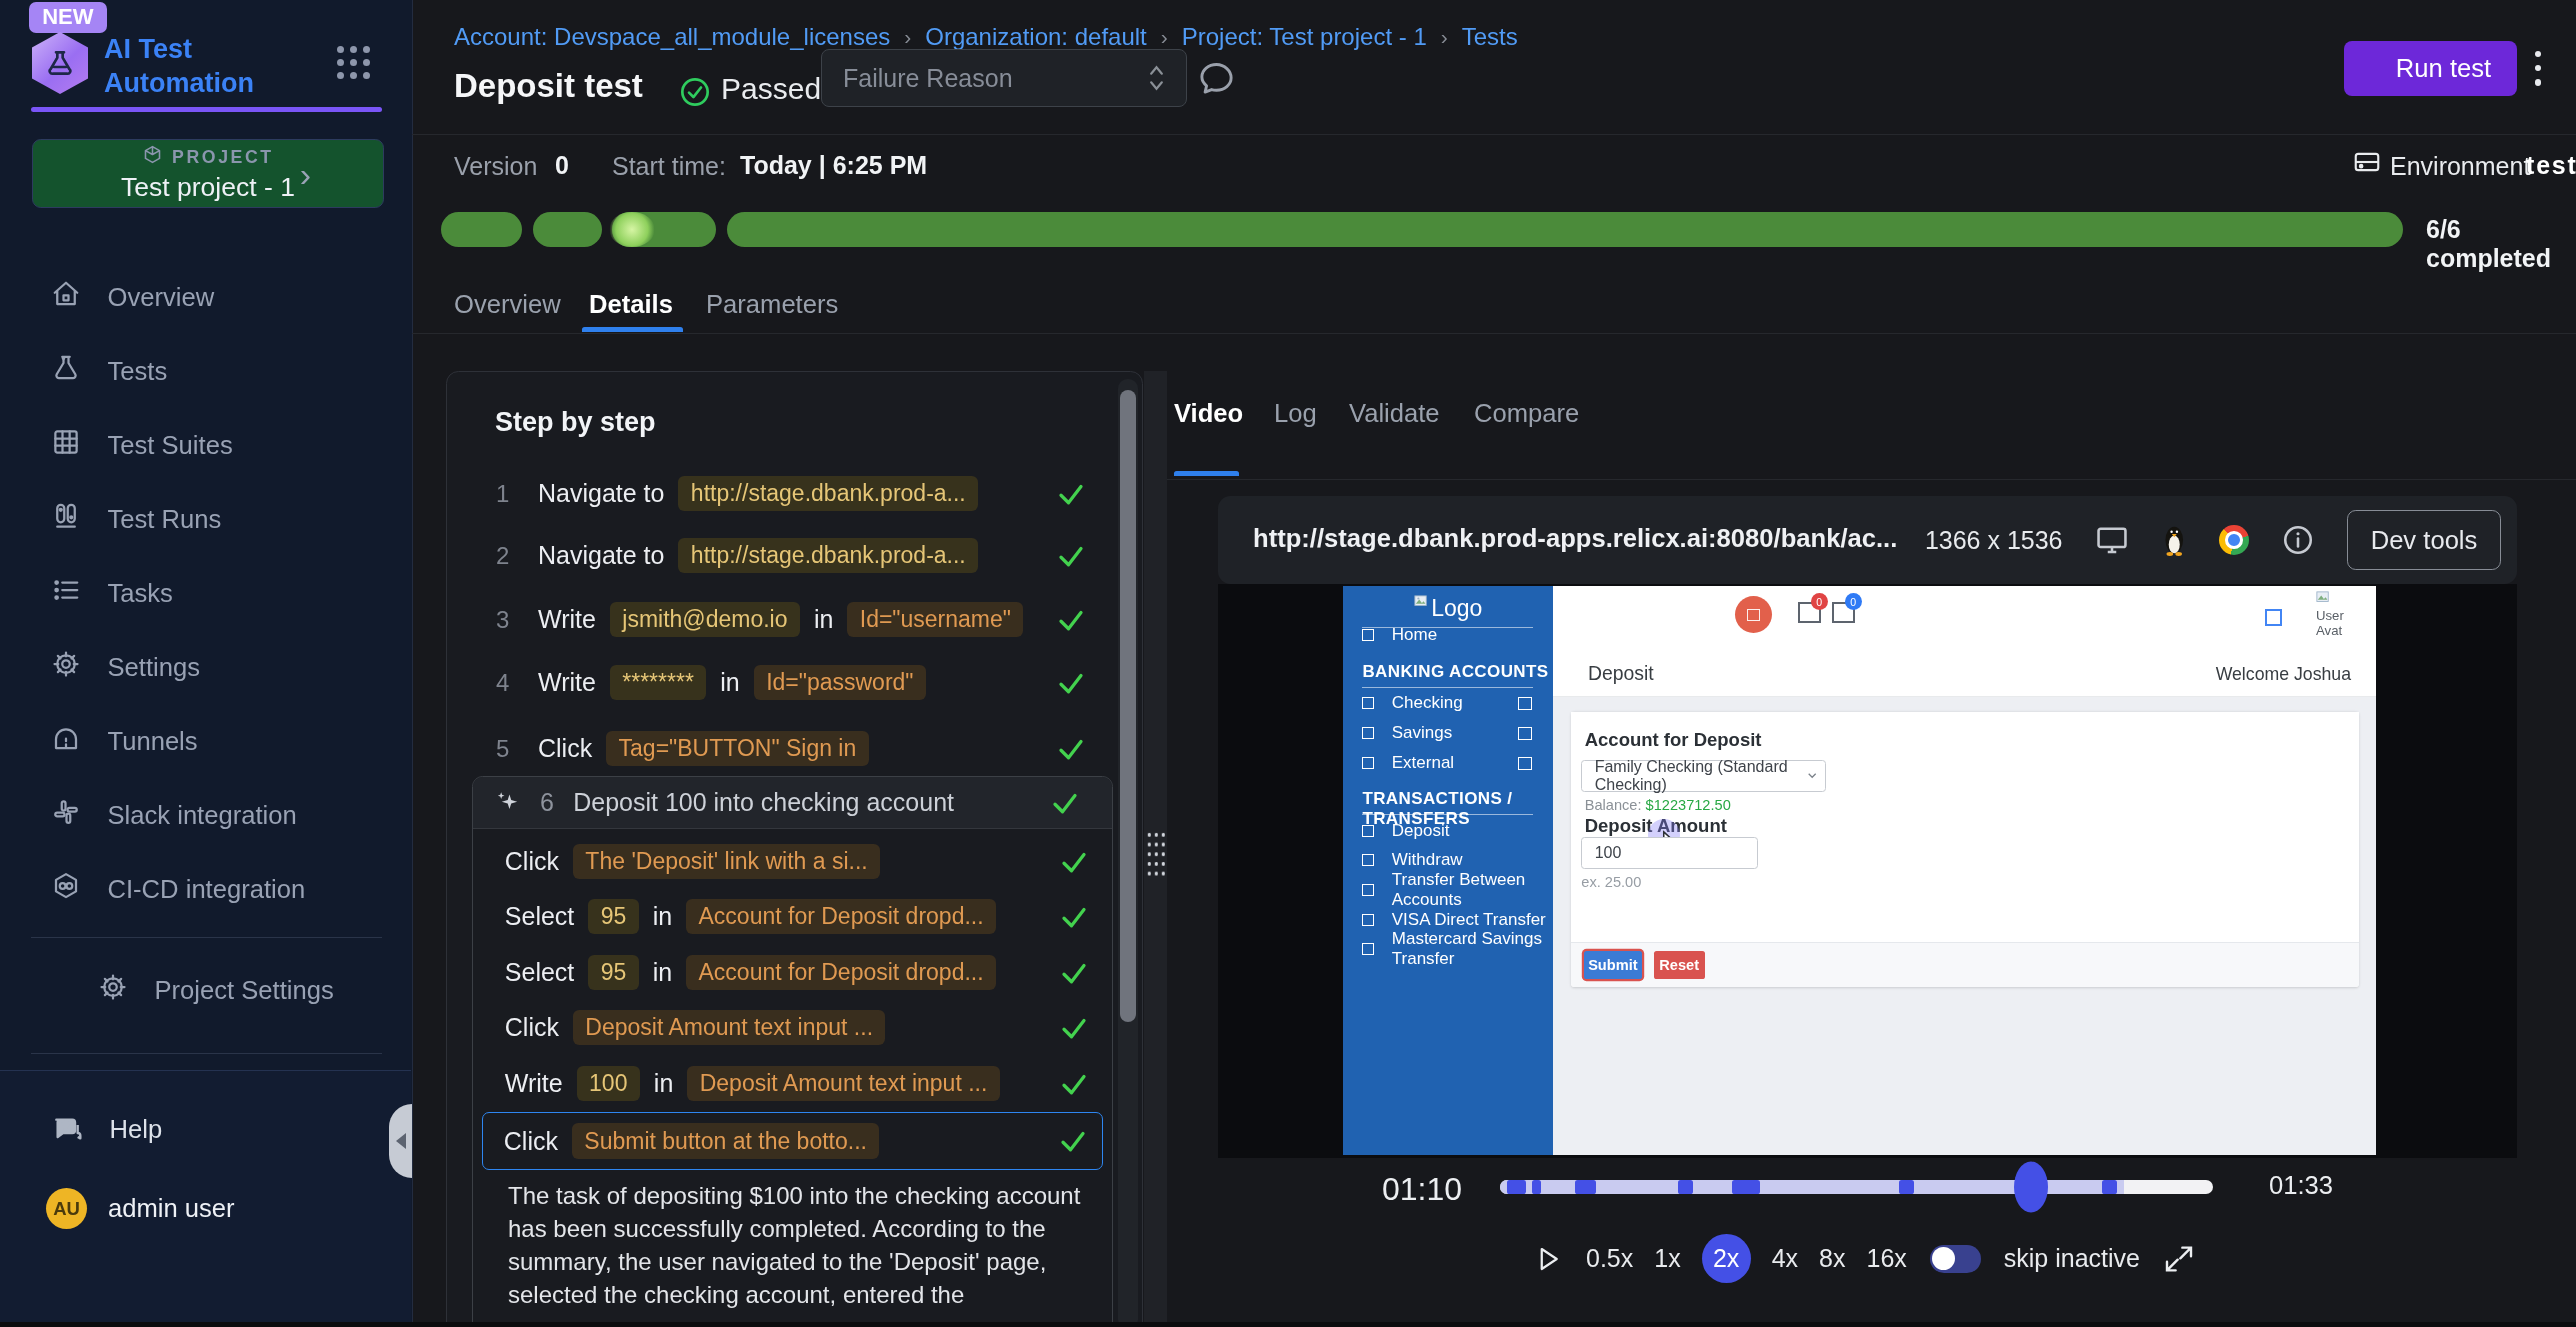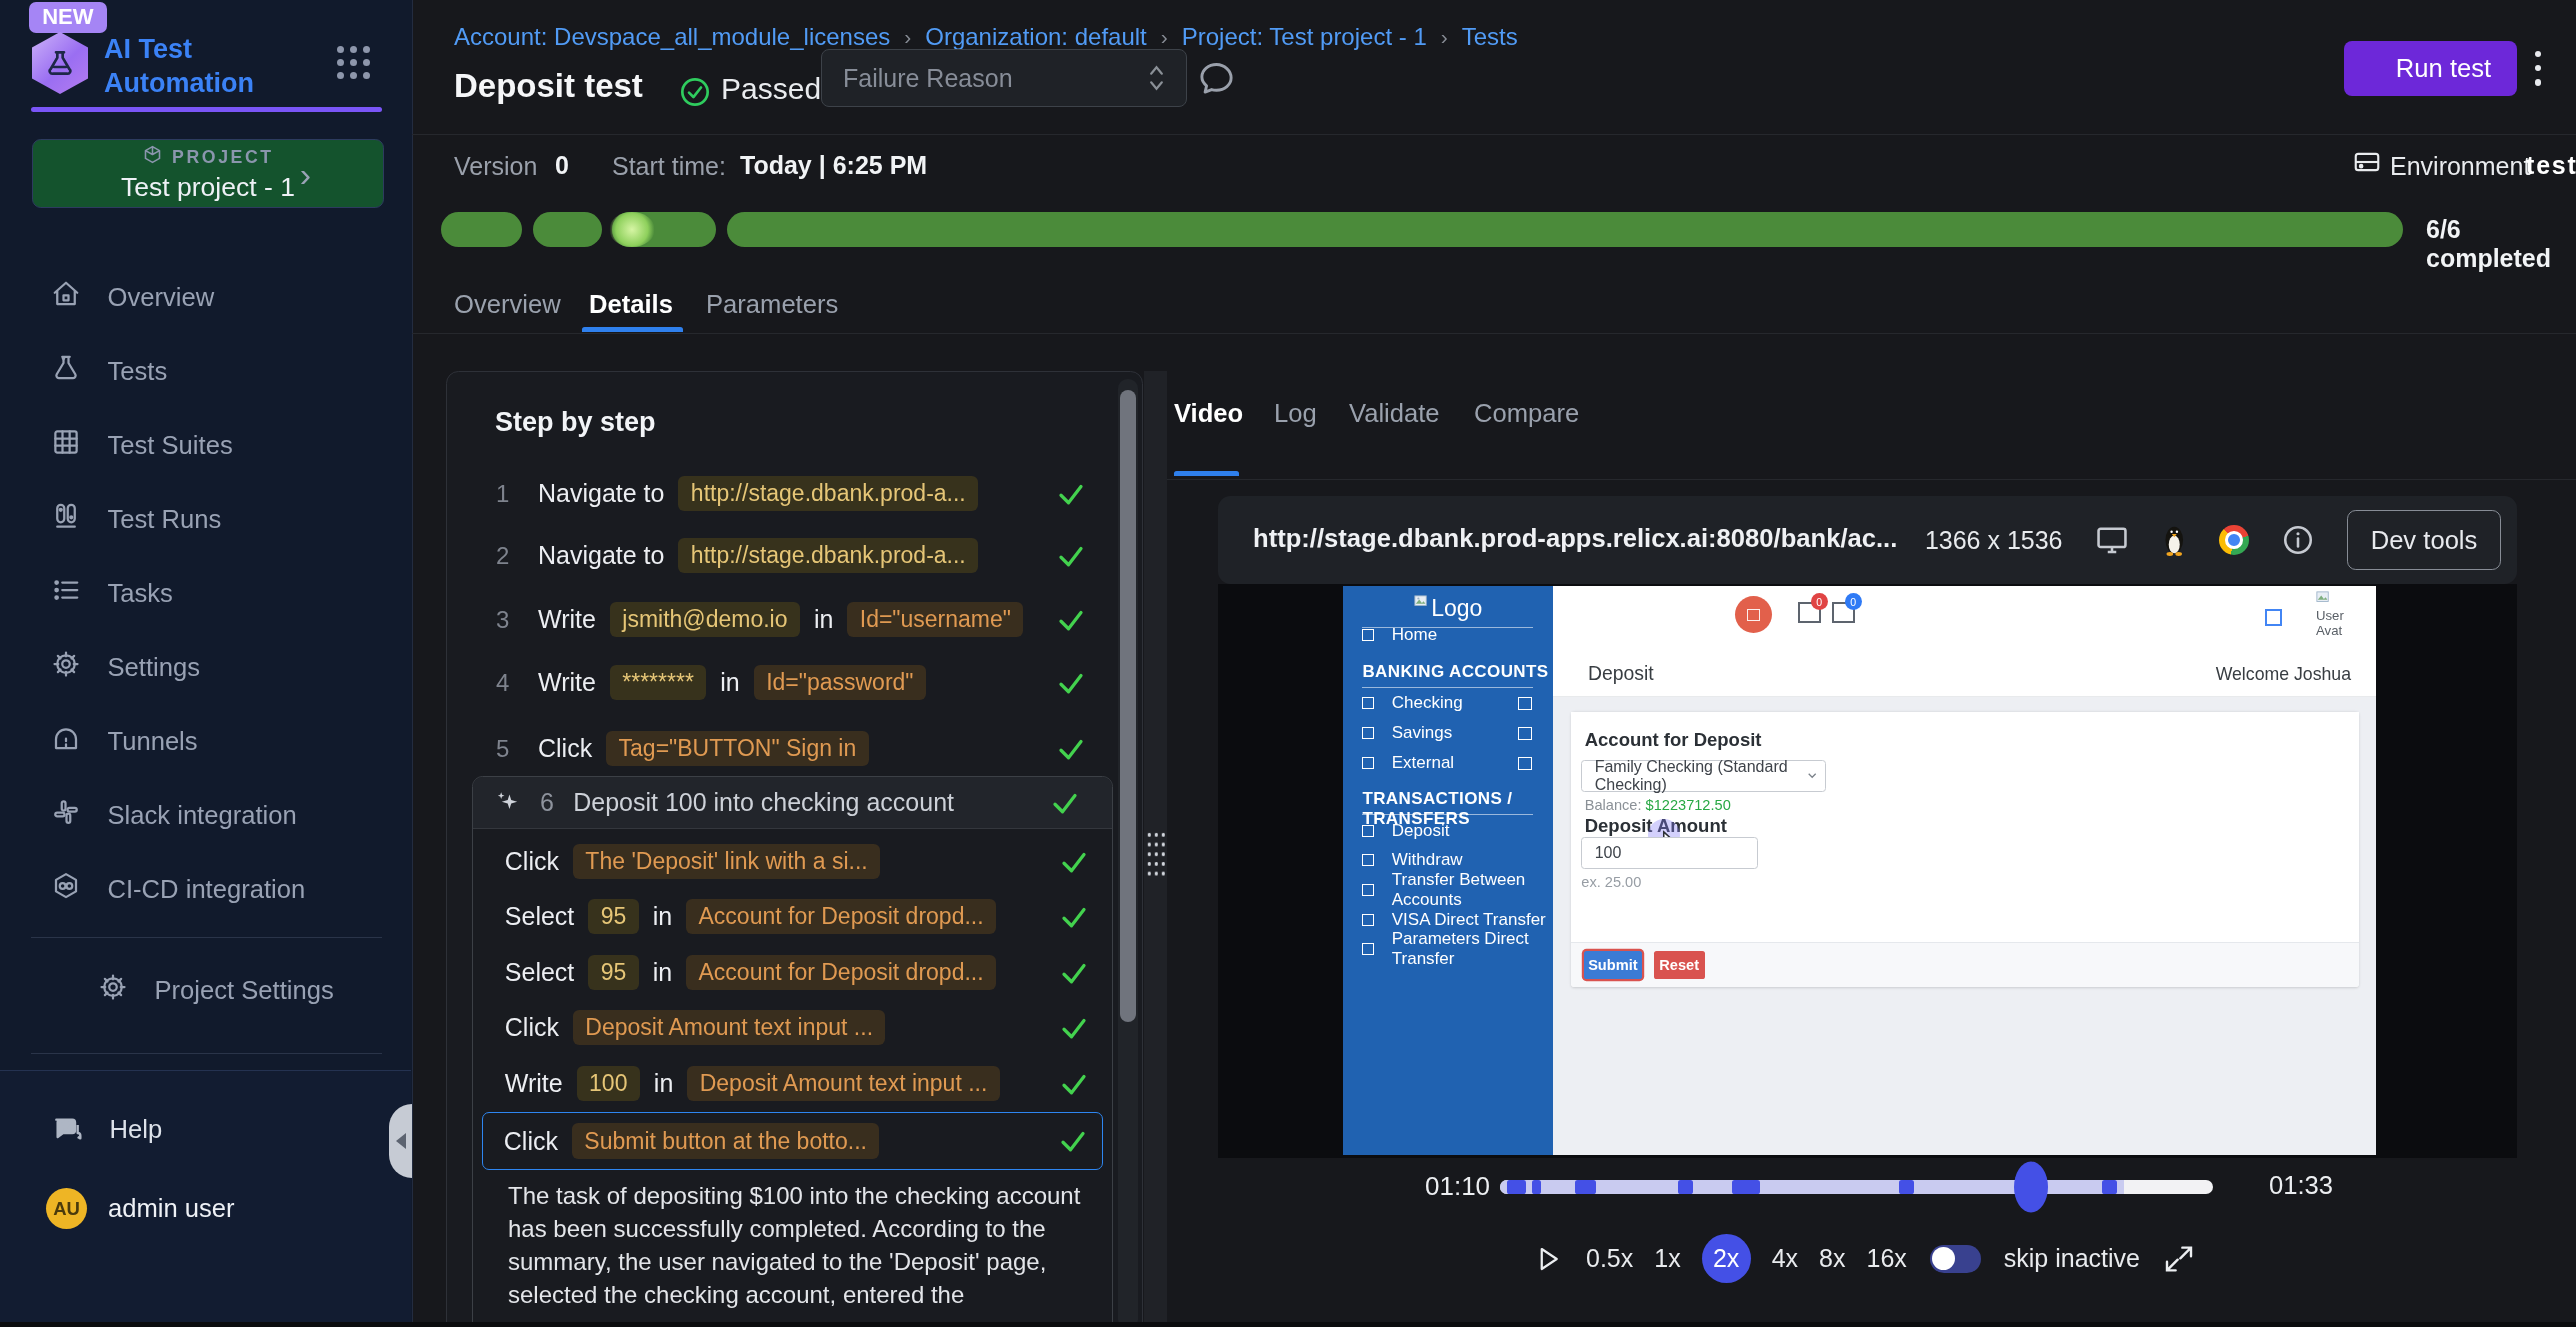--- a/index.html
+++ b/index.html
@@ -157,21 +157,21 @@
   #ba-input{position:absolute;left:10.6px;top:125px;width:162px;height:30px;border:0.9px solid #c7cbd1;border-radius:3.5px;
             display:flex;align-items:center;padding-left:12.4px;font-size:16px;color:#3e434a;background:#fff;}
   #ba-hint{position:absolute;left:10.6px;top:162px;font-size:14.6px;color:#979da4;}
   #ba-card-f{position:absolute;left:0;right:0;bottom:0;height:44px;background:#f7f8fa;border-top:0.9px solid #e5e8ec;border-radius:0 0 3.5px 3.5px;}
   #ba-submit{position:absolute;left:13.2px;top:8px;width:58px;height:28px;background:#3a7bd5;color:#fff;font-size:14.6px;font-weight:700;
              border-radius:2.6px;box-shadow:0 0 0 2.2px #d9534f;display:flex;align-items:center;justify-content:center;}
   #ba-reset{position:absolute;left:83px;top:8px;width:51px;height:28px;background:#d9534f;color:#fff;font-size:14.6px;font-weight:700;
             border-radius:2.6px;display:flex;align-items:center;justify-content:center;}
 
   
-  #cur-time{position:absolute;left:970px;top:1171px;font-size:26px;color:#eceef1;margin-left:43px;}
+  #cur-time{position:absolute;left:970px;top:1171px;font-size:32px;color:#eceef1;}
   #dur-time{position:absolute;left:1857px;top:1171px;font-size:25.6px;color:#eceef1;}
   #track{position:absolute;left:1088px;top:1180px;width:713px;height:14px;border-radius:7px;background:#f2f2f4;cursor:pointer;}
   #buffered{position:absolute;left:0;top:0;height:14px;border-radius:7px 0 0 7px;background:#c9cbf0;}
   .marker{position:absolute;top:0;height:14px;background:#4450e6;border-radius:2.6px;}
   #playhead{position:absolute;top:50%;width:34px;height:51px;border-radius:50%;background:#4450e6;transform:translate(-50%,-50%);cursor:grab;}
   #controls{position:absolute;left:1121px;top:1232px;height:53px;display:flex;align-items:center;gap:23px;}
   #play-btn{width:30px;height:30px;cursor:pointer;}
   .speed{font-size:25px;color:#e9ebee;cursor:pointer;}
   .speed.active{width:49px;height:49px;border-radius:50%;background:#4450e6;color:#fff;display:flex;align-items:center;justify-content:center;}
   #skip-toggle{width:51px;height:28px;border-radius:14px;background:#39418f;position:relative;cursor:pointer;flex:none;}
@@ -584,21 +584,21 @@
               <div class="ba-item" style="top: 292px;">
                 <span class="ba-bullet"></span>
                 <span>Transfer Between Accounts</span>
               </div>
               <div class="ba-item" style="top: 322px;">
                 <span class="ba-bullet"></span>
                 <span>VISA Direct Transfer</span>
               </div>
               <div class="ba-item" style="top: 351px;">
                 <span class="ba-bullet"></span>
-                <span>Parameters Direct Transfer</span>
+                <span>Mastercard Savings Transfer</span>
               </div>
             </div>
         </div>
         <div id="ba-main">
           <div id="ba-topbar">
             <div id="ba-rec">
                 <i></i>
               </div>
             <div class="ba-win" style="left:245px">
               <div class="ba-badge" style="background:#e04444">0</div>

